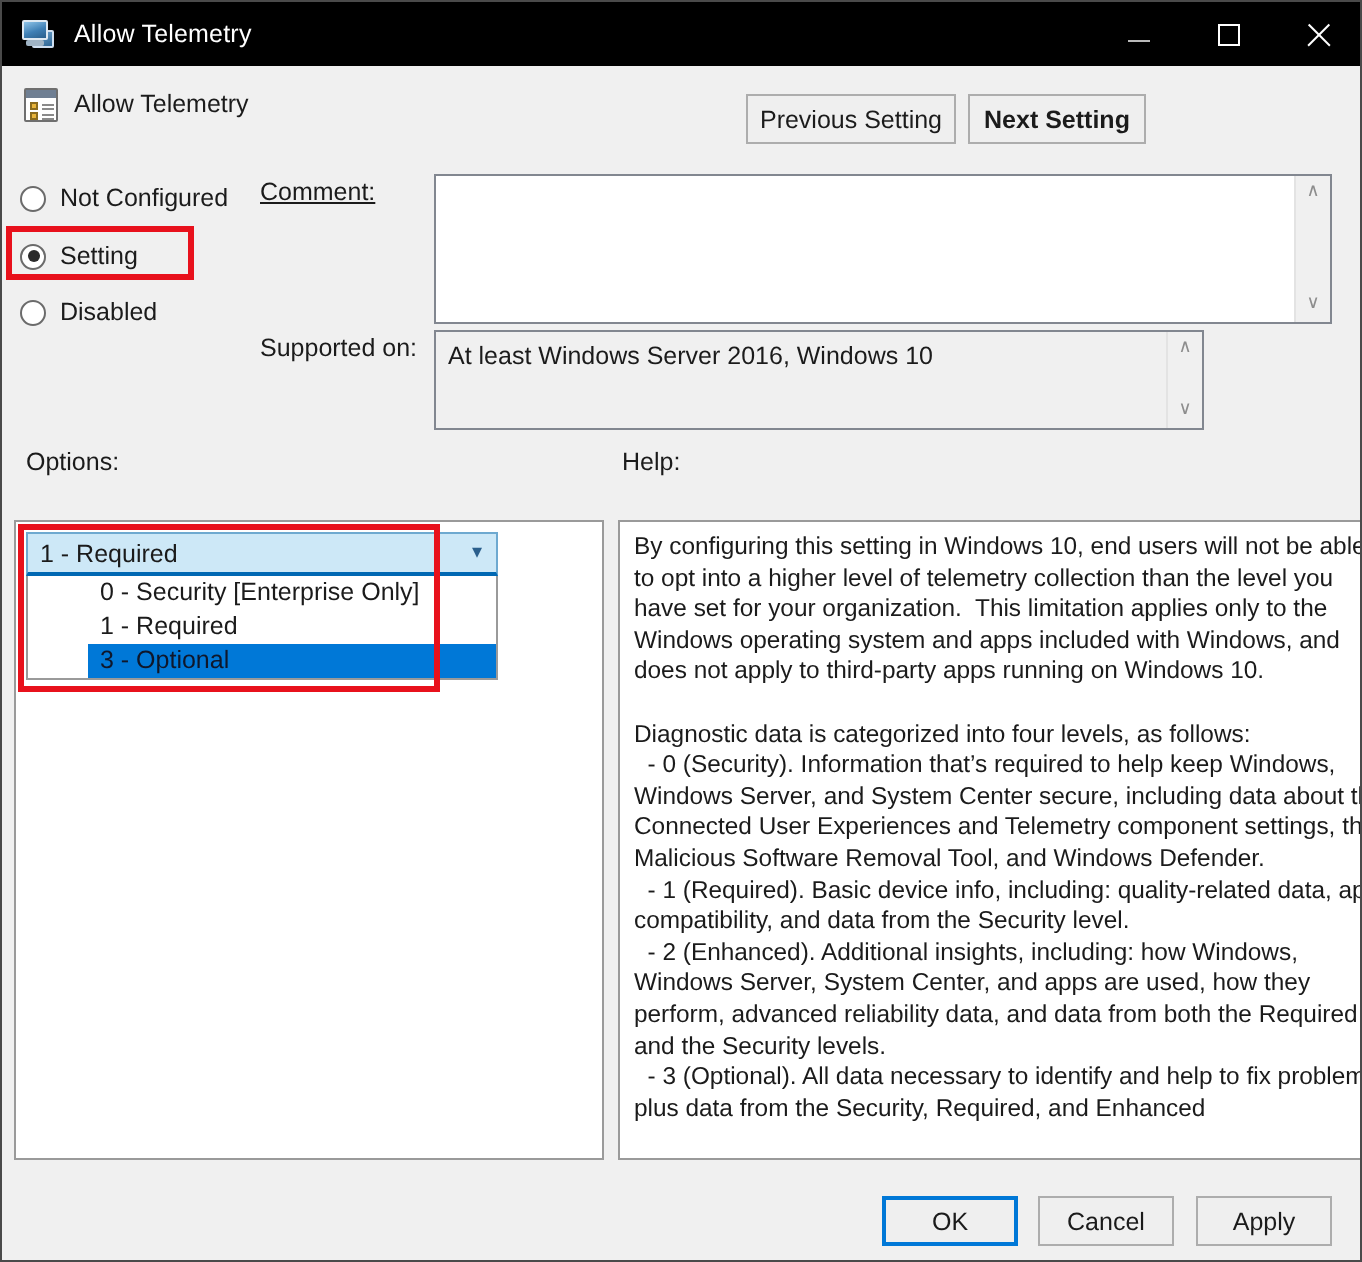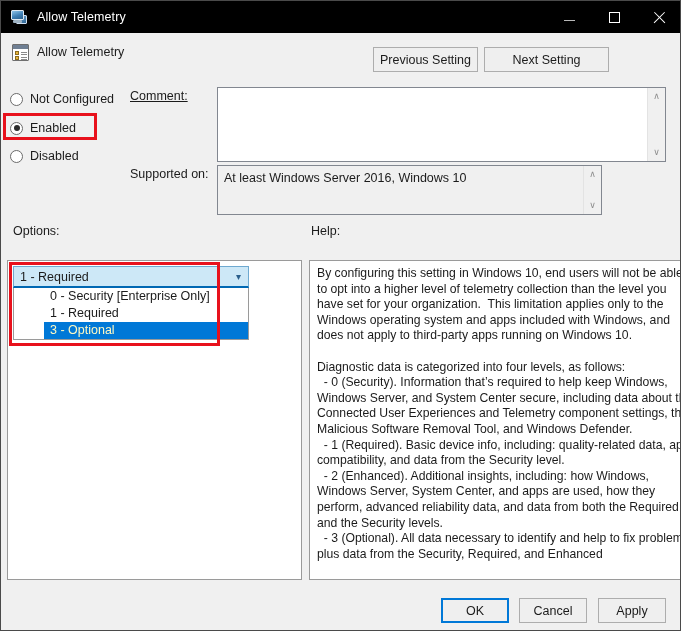--- a/index.html
+++ b/index.html
@@ -163,21 +163,21 @@
     background: #efefef;
     border: 1px solid #adadad;
     box-sizing: border-box;
     font-family: "Liberation Sans", sans-serif;
     font-size: 12.5px;
     color: #1b1b1b;
     padding: 0;
     cursor: default;
   }
   #btn-prev { left: 372px; width: 105px; }
-  #btn-next { left: 483px; width: 125px; }
+  #btn-next { left: 483px; width: 89px; font-weight: bold; }
 
   
   .radio-row {
     position: absolute;
     left: 9px;
     display: flex;
     align-items: center;
     height: 20px;
   }
   #radio-notconfig { top: 88px; }
@@ -357,21 +357,21 @@
   .combo-item {
     height: 17px;
     line-height: 17px;
     padding-left: 6px;
     font-size: 12.5px;
     color: #1b1b1b;
     white-space: nowrap;
   }
   .combo-item.selected {
     background: #0078d7;
-    color: #fef9c3;
+    color: #0f172a;
   }
   .red-outline-combo {
     position: absolute;
     left: 8px; top: 261px;
     width: 211px; height: 84px;
     border: 3px solid #e8111c;
     box-sizing: border-box;
     pointer-events: none;
   }
 
@@ -433,21 +433,21 @@
 
   <button class="nav-btn" id="btn-prev">Previous Setting</button>
   <button class="nav-btn" id="btn-next">Next Setting</button>
 
   <div class="radio-row" id="radio-notconfig">
     <span class="radio-mark"></span>
     <span class="radio-label">Not Configured</span>
   </div>
   <div class="radio-row" id="radio-enabled">
     <span class="radio-mark checked"></span>
-    <span class="radio-label">Enabled</span>
+    <span class="radio-label">Setting</span>
   </div>
   <div class="radio-row" id="radio-disabled">
     <span class="radio-mark"></span>
     <span class="radio-label">Disabled</span>
   </div>
   <div class="red-outline-enabled"></div>
 
   <div class="field-label" id="label-comment">Comment:</div>
   <div class="textbox" id="box-comment">
     <div class="tb-content"></div>

